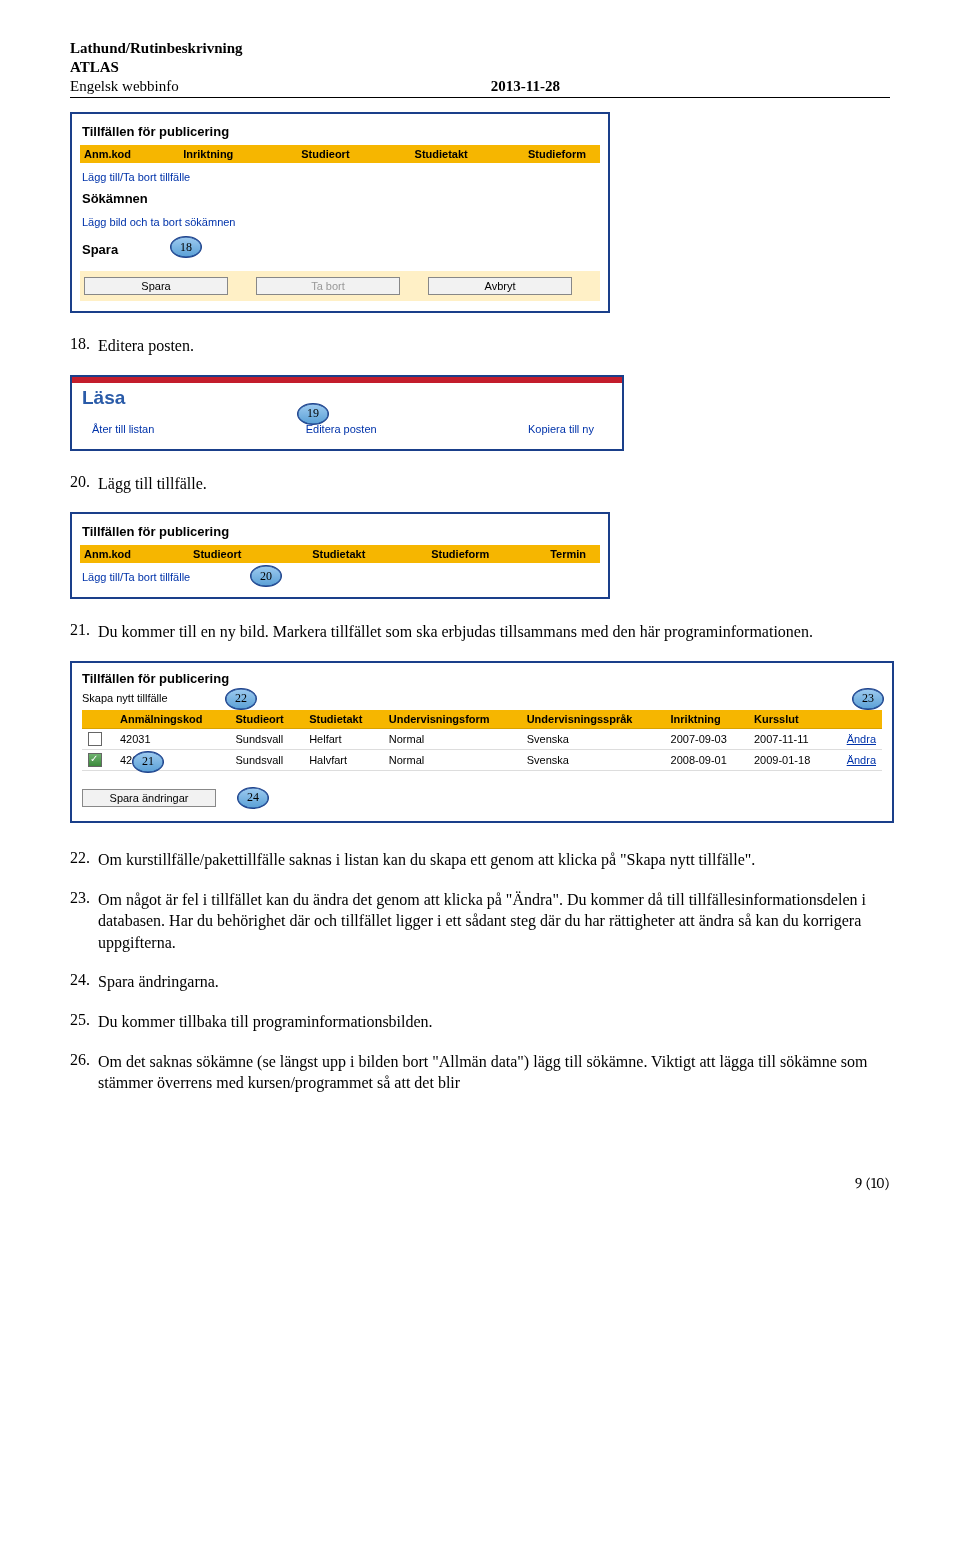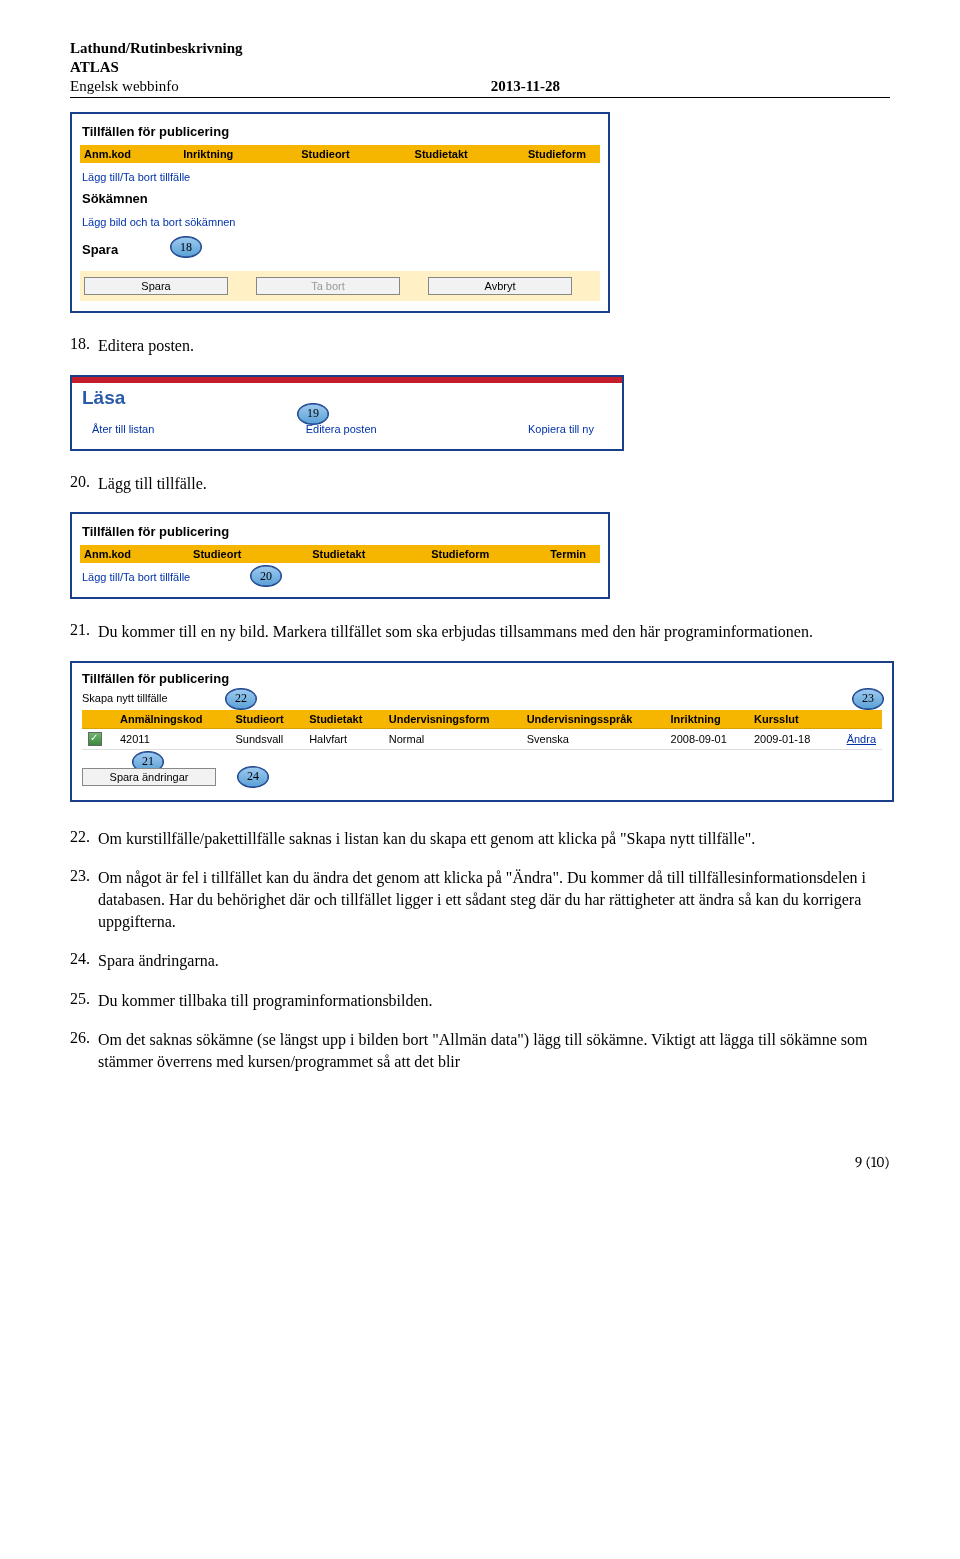--- a/index.html
+++ b/index.html
@@ -173,20 +173,31 @@
         <th>Studietakt</th>
         <th>Undervisningsform</th>
         <th>Undervisningsspråk</th>
         <th>Inriktning</th>
         <th>Kursslut</th>
         <th></th>
       </tr>
     </thead>
     <tbody>
       <tr>
+        <td><span class="chk"></span></td>
+        <td>42031</td>
+        <td>Sundsvall</td>
+        <td>Helfart</td>
+        <td>Normal</td>
+        <td>Svenska</td>
+        <td>2007-09-03</td>
+        <td>2007-11-11</td>
+        <td class="andra"><a>Ändra</a></td>
+      </tr>
+      <tr>
         <td><span class="chk checked"></span></td>
         <td>42011</td>
         <td>Sundsvall</td>
         <td>Halvfart</td>
         <td>Normal</td>
         <td>Svenska</td>
         <td>2008-09-01</td>
         <td>2009-01-18</td>
         <td class="andra"><a>Ändra</a></td>
       </tr>

